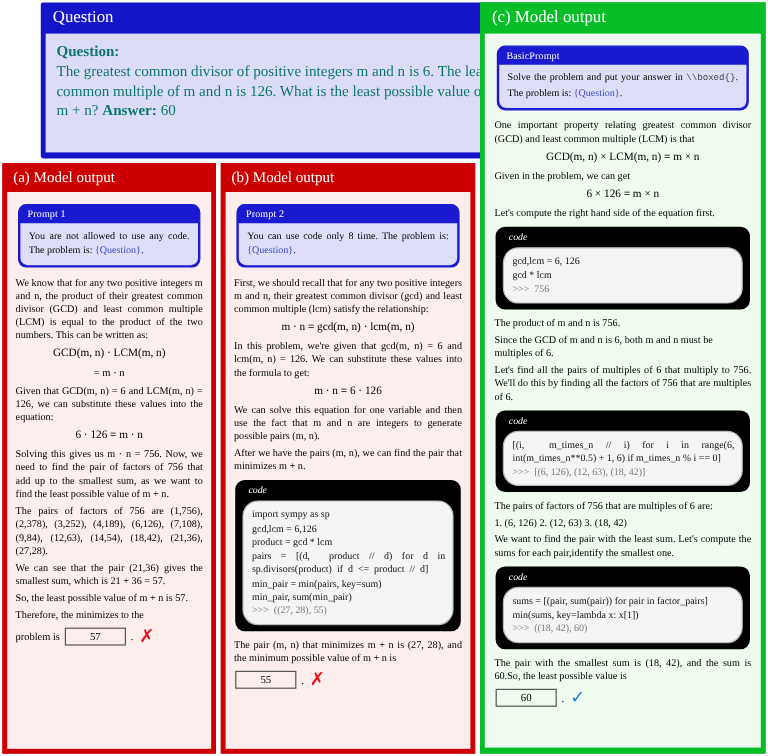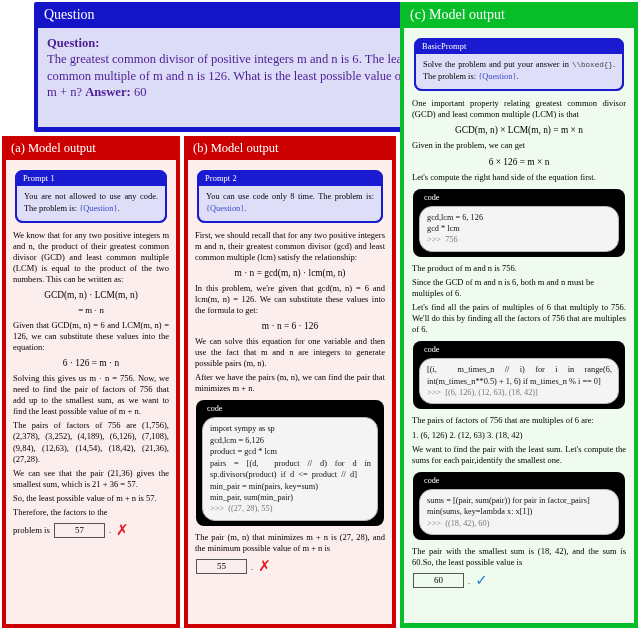--- a/index.html
+++ b/index.html
@@ -20,21 +20,21 @@
     font-family:"Liberation Serif", serif;
   }
   .panel-body{box-sizing:border-box;overflow:hidden;}
 
   
   #question-panel{left:2px;top:2px;width:394px;height:130px;
       border:2px solid #1414c8;background:#1414c8;border-radius:2px;margin-left:32px;}
   #question-panel .panel-hd{background:#1414c8;font-size:14px;padding:4px 8px 6px 8px;}
   #question-panel .panel-body{background:#dcdcf7;margin:0 2px 2px 2px;padding:7px 9px;
       height:calc(100% - 27px);}
-  .q-text{font-size:12.6px;line-height:1.30;color:#4c1d95;}
+  .q-text{font-size:12.6px;line-height:1.30;color:#0f766e;}
   .q-text b{font-weight:bold;}
 
   
   .red-panel{border:2px solid #cc0000;background:#cc0000;}
   .red-panel .panel-hd{background:#cc0000;}
   .red-panel .panel-body{background:#fdeeee;margin:0 2px 2px 2px;padding:6px 7px;}
   #panel-a{left:2px;top:136px;width:178px;height:492px;}
   #panel-a .panel-body{height:calc(100% - 24px);}
   #panel-b{left:184px;top:136px;width:212px;height:492px;}
   #panel-b .panel-body{height:calc(100% - 24px);}
@@ -58,21 +58,21 @@
 
   
   .p{font-size:8.5px;line-height:1.30;color:#000;text-align:justify;margin:0 0 3px 0;}
   .p.nj{text-align:left;}
   .eq{font-size:9.4px;text-align:center;margin:5px 0 5px 0;color:#000;
       font-family:"Liberation Serif", serif;}
   .eq.small{font-size:8.8px;}
 
   
   .code-box{background:#000;border-radius:8px;padding:0 0 5px 0;margin:6px 1px 6px 1px;}
-  .code-title{color:#fff;font-size:8.2px;padding:4px 2px 4px 11px;}
+  .code-title{color:#fff;font-size:8.2px;padding:4px 2px 4px 11px;font-style:italic;}
   .code-body{background:#f4f4f4;border:1px solid #b9b9b9;border-radius:13px;
       margin:0 6px;padding:5px 6px 5px 7px;}
   .cl{font-size:8.3px;line-height:1.38;color:#111;white-space:pre-wrap;}
   .cl.just{text-align:justify;}
   .pr{color:#7a7a7a;}
 
   
   .ans-line{display:flex;align-items:center;font-size:8.7px;margin-top:5px;gap:3px;
       flex-wrap:wrap;}
   .boxed{border:1px solid #555;padding:1px 20px;background:transparent;font-size:9px;
@@ -110,21 +110,21 @@
 
       <div class="p">We know that for any two positive integers m and n, the product of their greatest common divisor (GCD) and least common multiple (LCM) is equal to the product of the two numbers. This can be written as:</div>
       <div class="eq">GCD(m, n) · LCM(m, n)</div>
       <div class="eq small">= m · n</div>
       <div class="p">Given that GCD(m, n) = 6 and LCM(m, n) = 126, we can substitute these values into the equation:</div>
       <div class="eq">6 · 126 = m · n</div>
       <div class="p">Solving this gives us m · n = 756. Now, we need to find the pair of factors of 756 that add up to the smallest sum, as we want to find the least possible value of m + n.</div>
       <div class="p">The pairs of factors of 756 are (1,756), (2,378), (3,252), (4,189), (6,126), (7,108), (9,84), (12,63), (14,54), (18,42), (21,36), (27,28).</div>
       <div class="p">We can see that the pair (21,36) gives the smallest sum, which is 21 + 36 = 57.</div>
       <div class="p nj">So, the least possible value of m + n is 57.</div>
-      <div class="p nj">Therefore, the factors to the</div>
+      <div class="p nj">Therefore, the minimizes to the</div>
 
       <div class="ans-line">
         <span>problem is</span>
         <span class="boxed">57</span>
         <span>.</span>
         <span class="mark bad">✗</span>
       </div>
     </div>
   </div>
 

